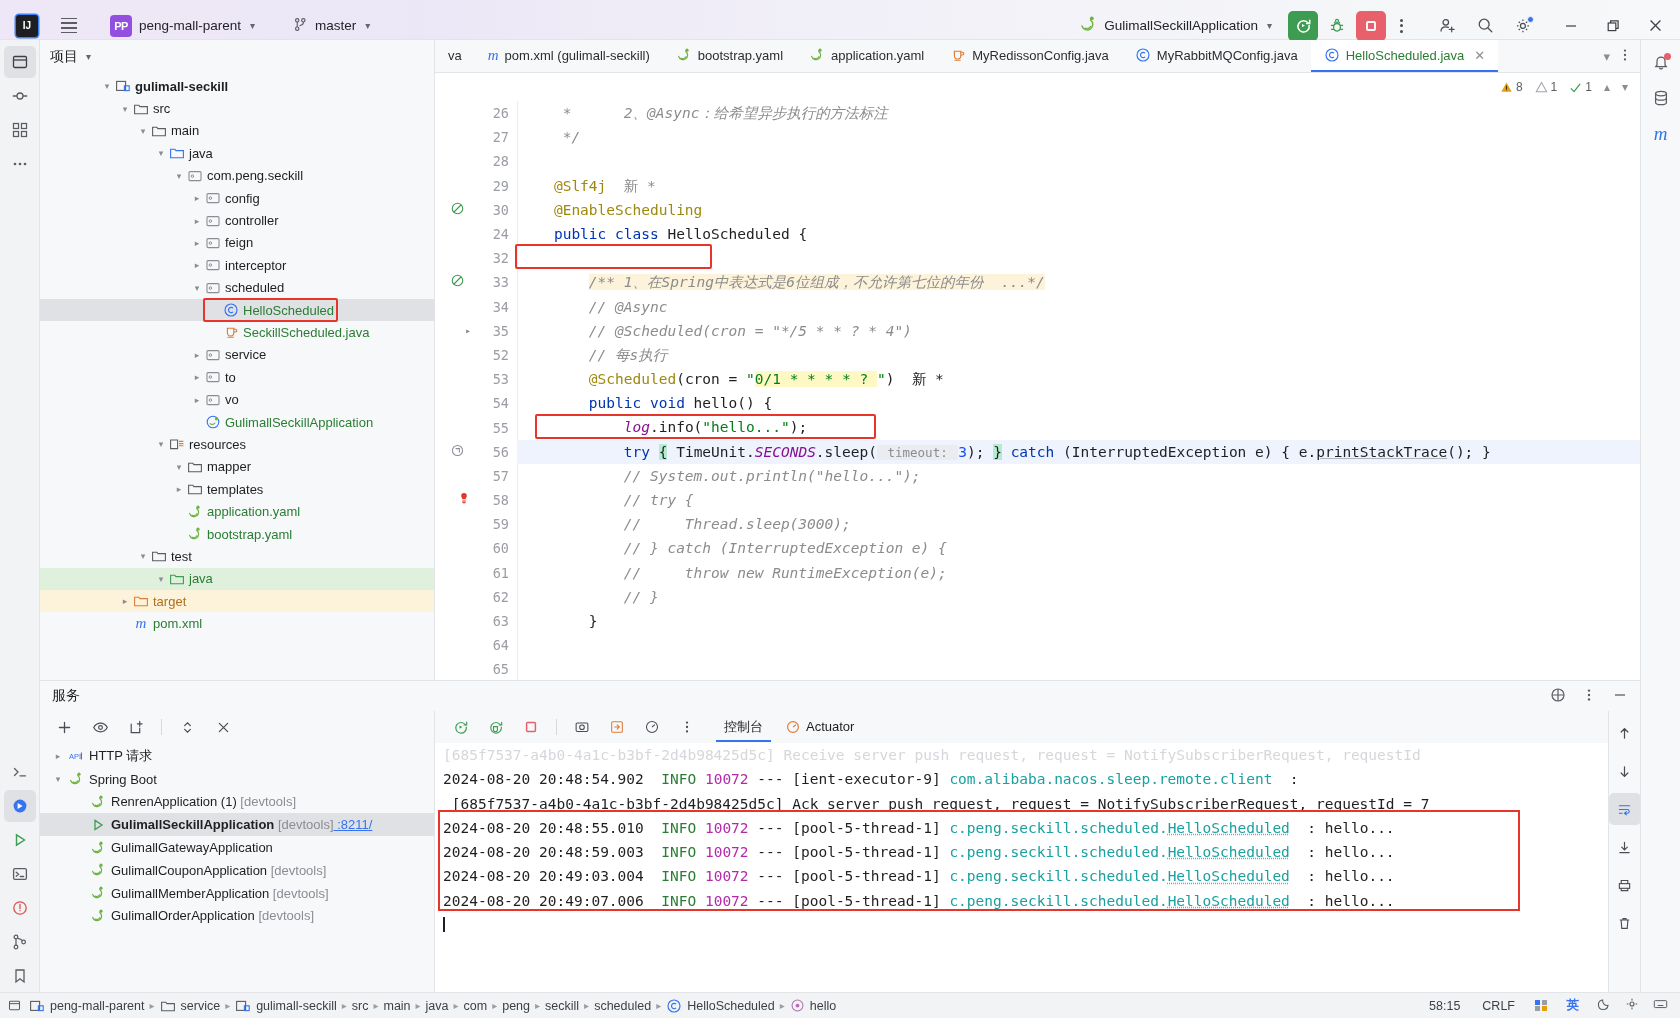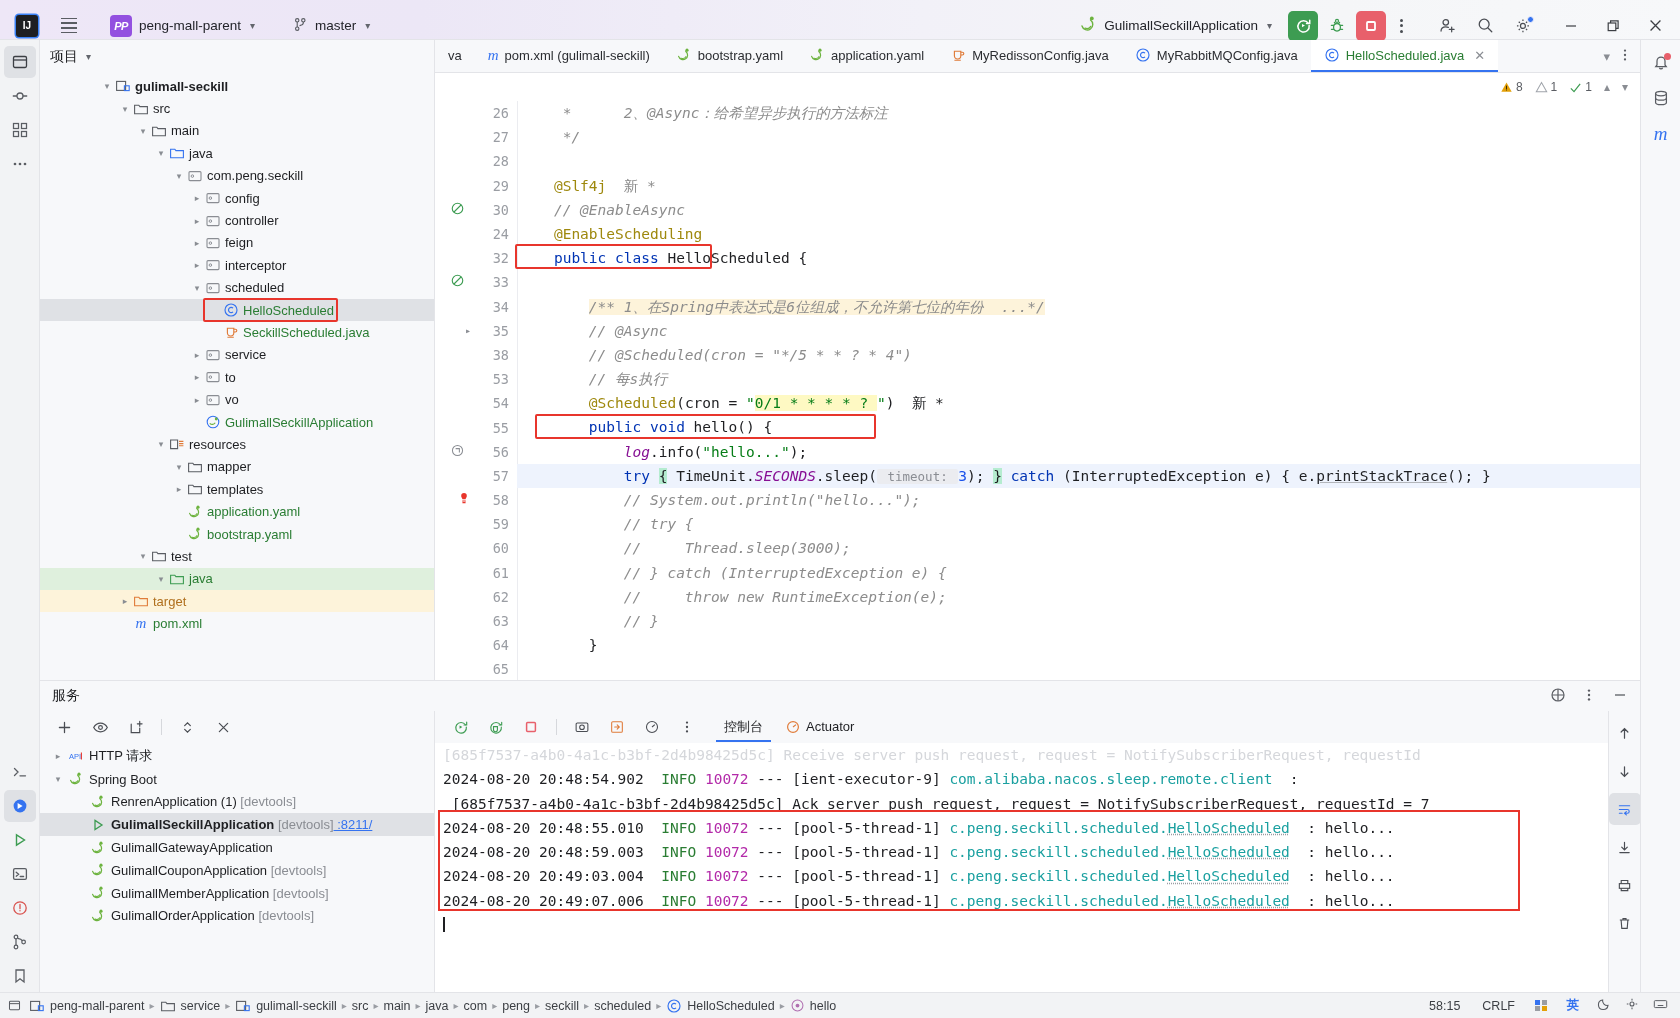--- a/index.html
+++ b/index.html
@@ -25,21 +25,21 @@
     background: #1e1f22; color: #fff;
     display: flex; align-items: center; justify-content: center;
     font-size: 10px; font-weight: bold; font-family: "Liberation Sans", sans-serif;
     box-shadow: 0 0 0 1.5px #3b82f6;
     margin-left: 8px;
   }
   .tb-burger { width: 26px; height: 26px; display:flex; flex-direction: column; justify-content:center; align-items:center; gap:3px; margin-left: 18px; cursor: pointer;}
   .tb-burger i { display:block; width: 16px; height: 1.6px; background: #5a5d63; }
   .tb-proj { display: flex; align-items: center; gap: 7px; margin-left: 22px; padding: 3px 6px; border-radius: 4px; cursor: pointer;}
   .proj-badge { width: 22px; height: 22px; border-radius: 4px; background: #9350e0; color: #fff;
-    font-size: 11px; font-weight: bold; display: flex; align-items: center; justify-content: center; letter-spacing: -0.5px; font-style: italic;}
+    font-size: 11px; font-weight: bold; display: flex; align-items: center; justify-content: center; letter-spacing: -0.5px;}
   .tb-label { font-size: 13.5px; color: #23242a; }
   .chev { color:#63666d; font-size: 10px; margin-left: 2px; }
   .tb-branch { display: flex; align-items: center; gap: 7px; margin-left: 26px; padding: 3px 6px; border-radius: 4px; cursor: pointer;}
   .tb-spacer { flex: 1; }
   .tb-runcfg { display: flex; align-items: center; gap: 7px; padding: 3px 6px; border-radius: 4px; cursor: pointer; }
   .tb-btn { width: 30px; height: 30px; display: flex; align-items: center; justify-content: center; border-radius: 5px; cursor: pointer;}
   .tb-btn.run { background: #3d9c52; margin-left: 10px; }
   .tb-btn.stop { background: #e8606b; margin-left: 4px; }
   .tb-btn.debug { margin-left: 4px; }
   .tb-win { width: 42px; height: 38px; display:flex;align-items:center;justify-content:center; cursor:pointer;}
@@ -749,21 +749,21 @@
                   <span>33</span>
                 </div>
                 <div class="gline">
                   <span>34</span>
                 </div>
                 <div class="gline">
                   <span class="gmark" style="right:46px;color:#8a8d93;font-size:10px">▸</span>
                   <span>35</span>
                 </div>
                 <div class="gline">
-                  <span>38</span>
+                  <span>52</span>
                 </div>
                 <div class="gline">
                   <span>53</span>
                 </div>
                 <div class="gline">
                   <span>54</span>
                 </div>
                 <div class="gline">
                   <span>55</span>
                 </div>
@@ -805,21 +805,20 @@
                 <div class="gline">
                   <span>65</span>
                 </div>
               </div>
             <div class="vsep" style="left:82px"></div>
             <div class="code" id="code">
                 <div class="cline"><span class="cm">     *      2、@Async：给希望异步执行的方法标注</span></div>
                 <div class="cline"><span class="cm">     */</span></div>
                 <div class="cline"><span class="pl"></span></div>
                 <div class="cline"><span class="pl">    </span><span class="an">@Slf4j</span><span class="cm" style="font-style:normal">  新 *</span></div>
-                <div class="cline"><span class="cm">    // @EnableAsync</span></div>
                 <div class="cline"><span class="pl">    </span><span class="an">@EnableScheduling</span></div>
                 <div class="cline"><span class="pl">    </span><span class="k">public</span> <span class="k">class</span> HelloScheduled {</div>
                 <div class="cline"><span class="pl"></span></div>
                 <div class="cline"><span class="pl">        </span><span class="cm docfold">/** 1、在Spring中表达式是6位组成，不允许第七位的年份  ...*/</span></div>
                 <div class="cline"><span class="cm">        // @Async</span></div>
                 <div class="cline"><span class="cm">        // @Scheduled(cron = "*/5 * * ? * 4")</span></div>
                 <div class="cline"><span class="cm">        // 每s执行</span></div>
                 <div class="cline"><span class="pl">        </span><span class="an">@Scheduled</span><span class="pl">(</span><span class="pl">cron = </span><span class="st">"</span><span class="st cronhl">0/1 * * * * ? </span><span class="st">"</span><span class="pl">)</span><span class="pl">  新 *</span></div>
                 <div class="cline"><span class="pl">        </span><span class="k">public</span> <span class="k">void</span> hello() {</div>
                 <div class="cline"><span class="pl">            </span><span class="fld">log</span><span class="pl">.info(</span><span class="st">"hello..."</span><span class="pl">);</span></div>

